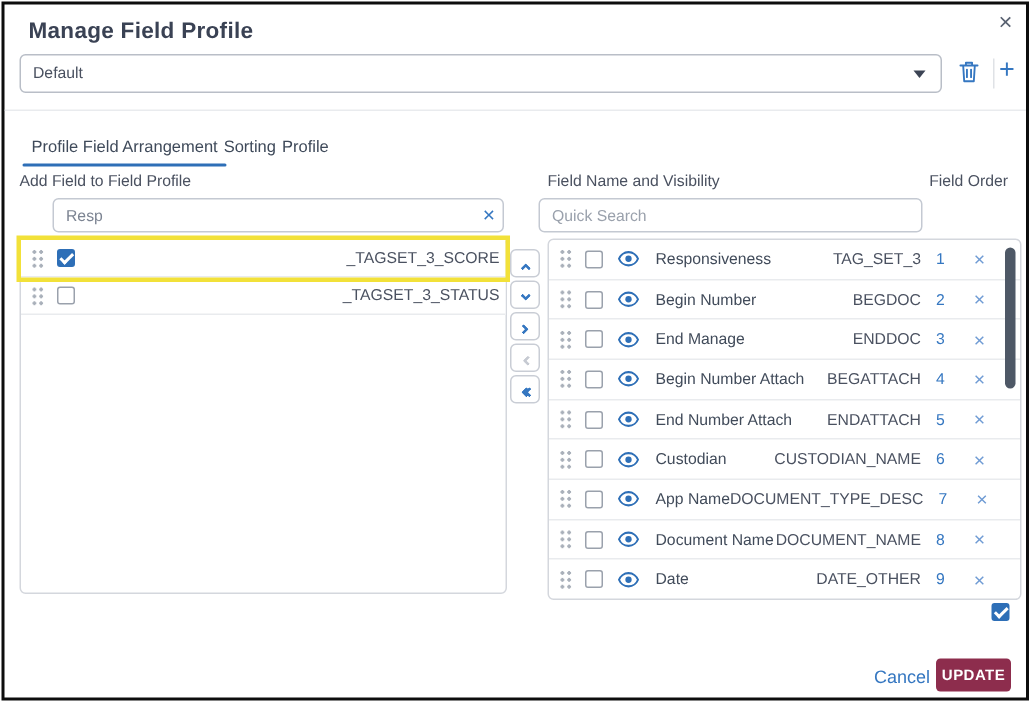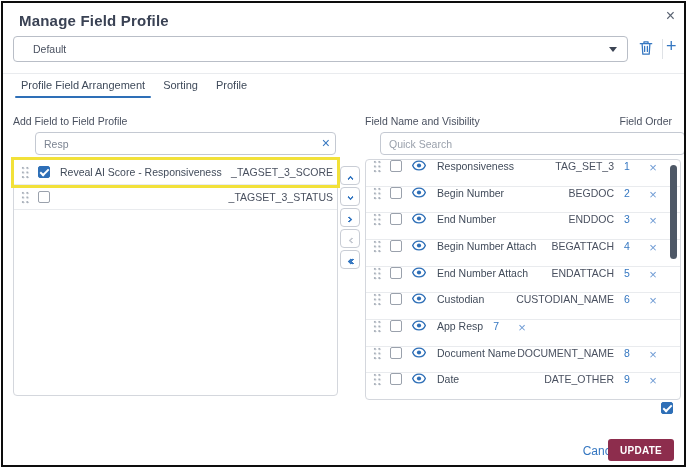--- a/index.html
+++ b/index.html
@@ -2,53 +2,53 @@
 <html><head>
 <meta charset="utf-8">
 <style>
   * { box-sizing: border-box; margin: 0; padding: 0; }
   html,body { width:688px; height:469px; background:#fff; font-family:"Liberation Sans", sans-serif; }
   .dialog { position:absolute; left:1px; top:1px; width:685px; height:466px; border:2px solid #0d0d0d; background:#fff; overflow:hidden; }
 
   .title { position:absolute; left:16px; top:9px; font-size:15px; font-weight:700; color:#3a4254; letter-spacing:.2px;text-align:center; }
   .close-btn { position:absolute; right:9px; top:5px; font-size:16px; color:#5a6372; background:none; border:none; cursor:pointer; line-height:1; }
 
-  .select { position:absolute; left:10px; top:33px; width:615px; height:26px; border:1px solid #b9bec7; border-radius:4px; display:flex; align-items:center; padding:0 10px 0 19px; cursor:pointer; background:#fff; }
+  .select { position:absolute; left:10px; top:33px; width:615px; height:26px; border:1px solid #b9bec7; border-radius:4px; display:flex; align-items:center; padding:0 10px 0 8px; cursor:pointer; background:#fff; }
   .select .val { font-size:10.5px; color:#4a5160; flex:1; text-align:left; }
   .caret { width:0; height:0; border-left:4px solid transparent; border-right:4px solid transparent; border-top:5px solid #3c4454; }
   .icon-btn { position:absolute; background:none; border:none; cursor:pointer; }
   .trash-btn { left:636px; top:37px; }
   .vdiv { position:absolute; left:659px; top:36px; width:1px; height:20px; background:#dfe2e6; }
   .plus-btn { left:663px; top:33px; font-size:18px; color:#3577c1; font-weight:400; }
 
   .hdiv { position:absolute; left:0; top:70px; width:100%; height:1px; background:#e9ebee; }
 
-  .tabs { position:absolute; left:16px; top:76px; display:flex; gap:14px; }
+  .tabs { position:absolute; left:16px; top:89px; display:flex; }
   .tab { position:relative; background:none; border:none; font-size:11px; color:#3f4a5a; padding:0 2px 7px 2px; cursor:pointer; font-family:inherit; }
   .tab.active::after { content:""; position:absolute; left:-4px; right:-4px; bottom:0; height:2px; background:#2e6fb7; border-radius:1px; }
 
   .panel-label { position:absolute; font-size:10.5px; color:#4a5160; }
   .lbl-left { left:10px; top:112px; }
   .lbl-right { left:362px; top:112px; }
   .lbl-order { top:112px; right:12px; }
 
   .search-wrap { position:absolute; height:23px; }
   .search-wrap input { width:100%; height:100%; border:1px solid #c4c9d2; border-radius:4px; font-size:10.5px; color:#7c8492; padding:0 24px 0 8px; font-family:inherit; outline:none; }
   .search-wrap input::placeholder { color:#9aa1ac; }
   .sw-left { left:10px; top:129px; width:323px;padding-left:22px; }
-  .sw-right { left:377px; top:129px; width:305px; }
+  .sw-right { left:356px; top:129px; width:256px; }
   .clear-x { position:absolute; right:6px; top:2px; border:none; background:none; color:#3577c1; font-size:14px; cursor:pointer; line-height:18px; }
 
   .listbox { position:absolute; border:1px solid #d4d7dd; border-radius:4px; background:#fff; display:flex; flex-direction:column; overflow:visible; }
   .list-left { left:10px; top:156px; width:325px; height:237px; }
   .list-right { left:362px; top:156px; width:316px; height:241px; }
 
   .lrow { display:flex; align-items:center; height:25px; border-bottom:1px solid #e9ebee; padding:0 4px 0 7px; background:#fff; }
   .lrow.hl { outline:3px solid #f2e139; position:relative; z-index:3; }
-  .rrow { display:flex; align-items:flex-start; flex:1; border-bottom:1px solid #e9ebee; padding:0 14px 0 7px; }
+  .rrow { display:flex; align-items:center; flex:1; border-bottom:1px solid #e9ebee; padding:0 14px 0 7px; }
   .rrow:last-child { border-bottom:none; }
 
   .drag { width:9px; height:13px; flex:0 0 9px; background:radial-gradient(circle at 2px 2px, #a9b0ba 1.1px, transparent 1.3px); background-size:4.5px 4.6px; cursor:grab; }
   .cb { width:12px; height:12px; flex:0 0 12px; border:1px solid #9aa1ac; border-radius:2px; background:#fff; margin-left:8px; cursor:pointer; }
   .cb.on { background:#2e6fb7; border-color:#2e6fb7; }
   .cb.on::after { content:""; display:block; width:7px; height:3px; border-left:2px solid #fff; border-bottom:2px solid #fff; transform:rotate(-45deg); margin:2px 0 0 1px; }
   .eye { margin-left:9px; flex:0 0 16px; display:flex; align-items:center; cursor:pointer; background:none; border:none; padding:0; }
   .fname { font-size:10.5px; color:#414b5a; margin-left:10px; white-space:nowrap; }
   .fcode { font-size:10.5px; color:#4a5160; margin-left:auto; white-space:nowrap; }
   .forder { width:26px; flex:0 0 26px; text-align:center; font-size:10.5px; color:#3577c1; }
@@ -64,21 +64,21 @@
   .chev.down { transform:rotate(135deg) translate(-1px,1px); }
   .chev.right { transform:rotate(45deg) translate(-1px,1px); }
   .chev.left { transform:rotate(225deg) translate(-1px,1px); }
   .chev + .chev { margin-left:-3px; }
 
   .reset-row { position:absolute; right:11px; top:399px; display:flex; align-items:center; }
   .reset-row .cb { margin-left:0; }
   .reset-label { font-size:10.5px; color:#4a5160; margin-left:6px; }
 
   .cancel-btn { position:absolute; right:64px; top:441px; background:none; border:none; color:#3577c1; font-size:12px; cursor:pointer; font-family:inherit;margin-left:48px; }
-  .update-btn { position:absolute; right:10px; top:436px; width:66px; height:22px; background:#8d2d4d; color:#fff; border:none; border-radius:3px; font-size:10px; font-weight:700; letter-spacing:.3px; cursor:pointer; font-family:inherit; }
+  .update-btn { position:absolute; right:10px; top:436px; width:50px; height:22px; background:#8d2d4d; color:#fff; border:none; border-radius:3px; font-size:10px; font-weight:700; letter-spacing:.3px; cursor:pointer; font-family:inherit; }
 </style>
 </head>
 <body>
 
 <div class="dialog">
 
   <div class="title">Manage Field Profile</div>
   <button class="close-btn">×</button>
 
   <div class="select">
@@ -112,21 +112,20 @@
   </div>
   <div class="search-wrap sw-right">
     <input type="text" placeholder="Quick Search" style="">
   </div>
 
   <div class="listbox list-left">
 
   <div class="lrow hl">
         <span class="drag"></span>
         <span class="cb on"></span>
-        <span class="fname">Reveal AI Score - Responsiveness</span>
         <span class="fcode">_TAGSET_3_SCORE</span>
       </div>
       <div class="lrow">
         <span class="drag"></span>
         <span class="cb"></span>
         <span class="fcode">_TAGSET_3_STATUS</span>
       </div>
     </div>
 
   <div class="transfer">
@@ -181,21 +180,21 @@
         </div>
         <div class="rrow">
           <span class="drag"></span>
           <span class="cb"></span>
           <button class="eye">
             <svg width="16" height="11" viewBox="0 0 16 12">
               <path d="M8 1.2C4.6 1.2 2 3.6 1.1 6c.9 2.4 3.5 4.8 6.9 4.8s6-2.4 6.9-4.8C14 3.6 11.4 1.2 8 1.2z" fill="none" stroke="#2e6fb7" stroke-width="1.5"></path>
               <circle cx="8" cy="6" r="2.3" fill="#2e6fb7"></circle>
             </svg>
           </button>
-          <span class="fname">End Number</span>
+          <span class="fname">End Manage</span>
           <span class="fcode">ENDDOC</span>
           <span class="forder">3</span>
           <button class="row-x">×</button>
         </div>
         <div class="rrow">
           <span class="drag"></span>
           <span class="cb"></span>
           <button class="eye">
             <svg width="16" height="11" viewBox="0 0 16 12">
               <path d="M8 1.2C4.6 1.2 2 3.6 1.1 6c.9 2.4 3.5 4.8 6.9 4.8s6-2.4 6.9-4.8C14 3.6 11.4 1.2 8 1.2z" fill="none" stroke="#2e6fb7" stroke-width="1.5"></path>
@@ -237,21 +236,22 @@
         </div>
         <div class="rrow">
           <span class="drag"></span>
           <span class="cb"></span>
           <button class="eye">
             <svg width="16" height="11" viewBox="0 0 16 12">
               <path d="M8 1.2C4.6 1.2 2 3.6 1.1 6c.9 2.4 3.5 4.8 6.9 4.8s6-2.4 6.9-4.8C14 3.6 11.4 1.2 8 1.2z" fill="none" stroke="#2e6fb7" stroke-width="1.5"></path>
               <circle cx="8" cy="6" r="2.3" fill="#2e6fb7"></circle>
             </svg>
           </button>
-          <span class="fname">App Resp</span>
+          <span class="fname">App Name</span>
+          <span class="fcode">DOCUMENT_TYPE_DESC</span>
           <span class="forder">7</span>
           <button class="row-x">×</button>
         </div>
         <div class="rrow">
           <span class="drag"></span>
           <span class="cb"></span>
           <button class="eye">
             <svg width="16" height="11" viewBox="0 0 16 12">
               <path d="M8 1.2C4.6 1.2 2 3.6 1.1 6c.9 2.4 3.5 4.8 6.9 4.8s6-2.4 6.9-4.8C14 3.6 11.4 1.2 8 1.2z" fill="none" stroke="#2e6fb7" stroke-width="1.5"></path>
               <circle cx="8" cy="6" r="2.3" fill="#2e6fb7"></circle>

